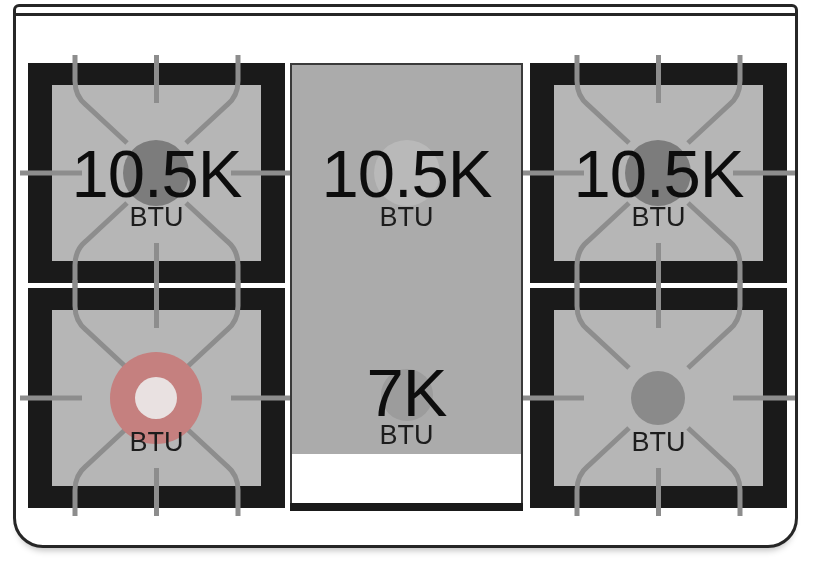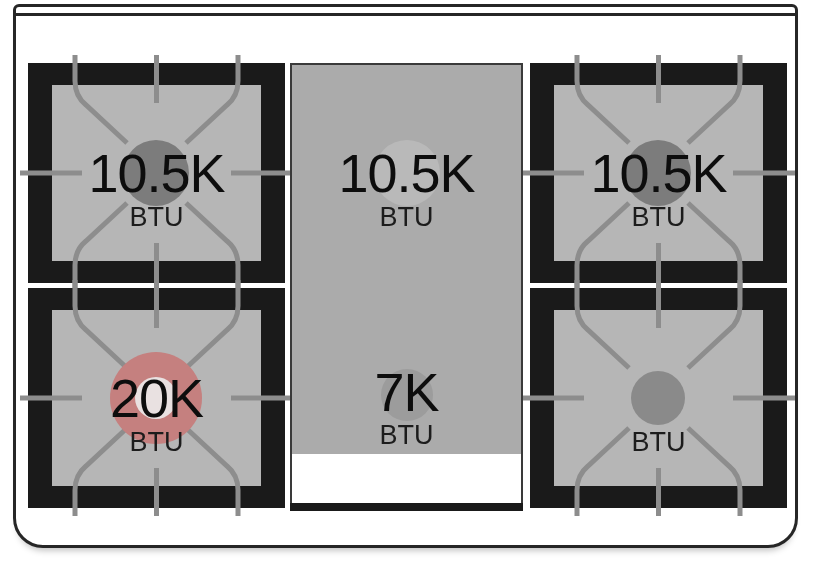--- a/index.html
+++ b/index.html
@@ -25,21 +25,21 @@
   .burner{position:absolute;width:257px;height:220px;}
   .burner svg.grate-svg{position:absolute;left:0;top:0;overflow:visible;display:block;}
   .circle{position:absolute;border-radius:50%;}
   .cap{width:66px;height:66px;left:95px;top:77px;}
   .cap-small{width:54px;height:54px;left:101px;top:83px;}
   .cap-ring-outer{width:92px;height:92px;left:82px;top:64px;}
   .cap-ring-inner{width:42px;height:42px;left:107px;top:89px;}
 
   .kval{
     position:absolute;left:50%;transform:translate(-50%,-50%);
-    font-size:54px;line-height:1;color:#0d0d0d;white-space:nowrap;
+    font-size:67px;line-height:1;color:#0d0d0d;white-space:nowrap;
     letter-spacing:-1px;
   }
   .btu{
     position:absolute;left:50%;transform:translate(-50%,-50%);
     font-size:27px;line-height:1;color:#1c1c1c;white-space:nowrap;
   }
   .val-mid{top:110px;}
   .btu-mid{top:154px;}
 
   
@@ -108,21 +108,20 @@
     <div class="kval val-mid">10.5K</div>
     <div class="btu btu-mid">BTU</div>
   </div>
 
   <div class="burner" style="left:28px;top:288px">
     <svg class="grate-svg" width="257" height="220" viewBox="0 0 257 220">
         <use href="#grate"></use>
       </svg>
     <div class="circle cap-ring-outer" style="background: rgb(197, 128, 127);"></div>
     <div class="circle cap-ring-inner" style="background: rgb(233, 225, 225);"></div>
-    <div class="kval val-mid">20K</div>
     <div class="btu btu-mid">BTU</div>
   </div>
 
   <div class="burner" style="left:530px;top:288px">
     <svg class="grate-svg" width="257" height="220" viewBox="0 0 257 220">
         <use href="#grate"></use>
       </svg>
     <div class="circle cap-small" style="background: rgb(138, 138, 138);"></div>
     <div class="btu btu-mid">BTU</div>
   </div>

